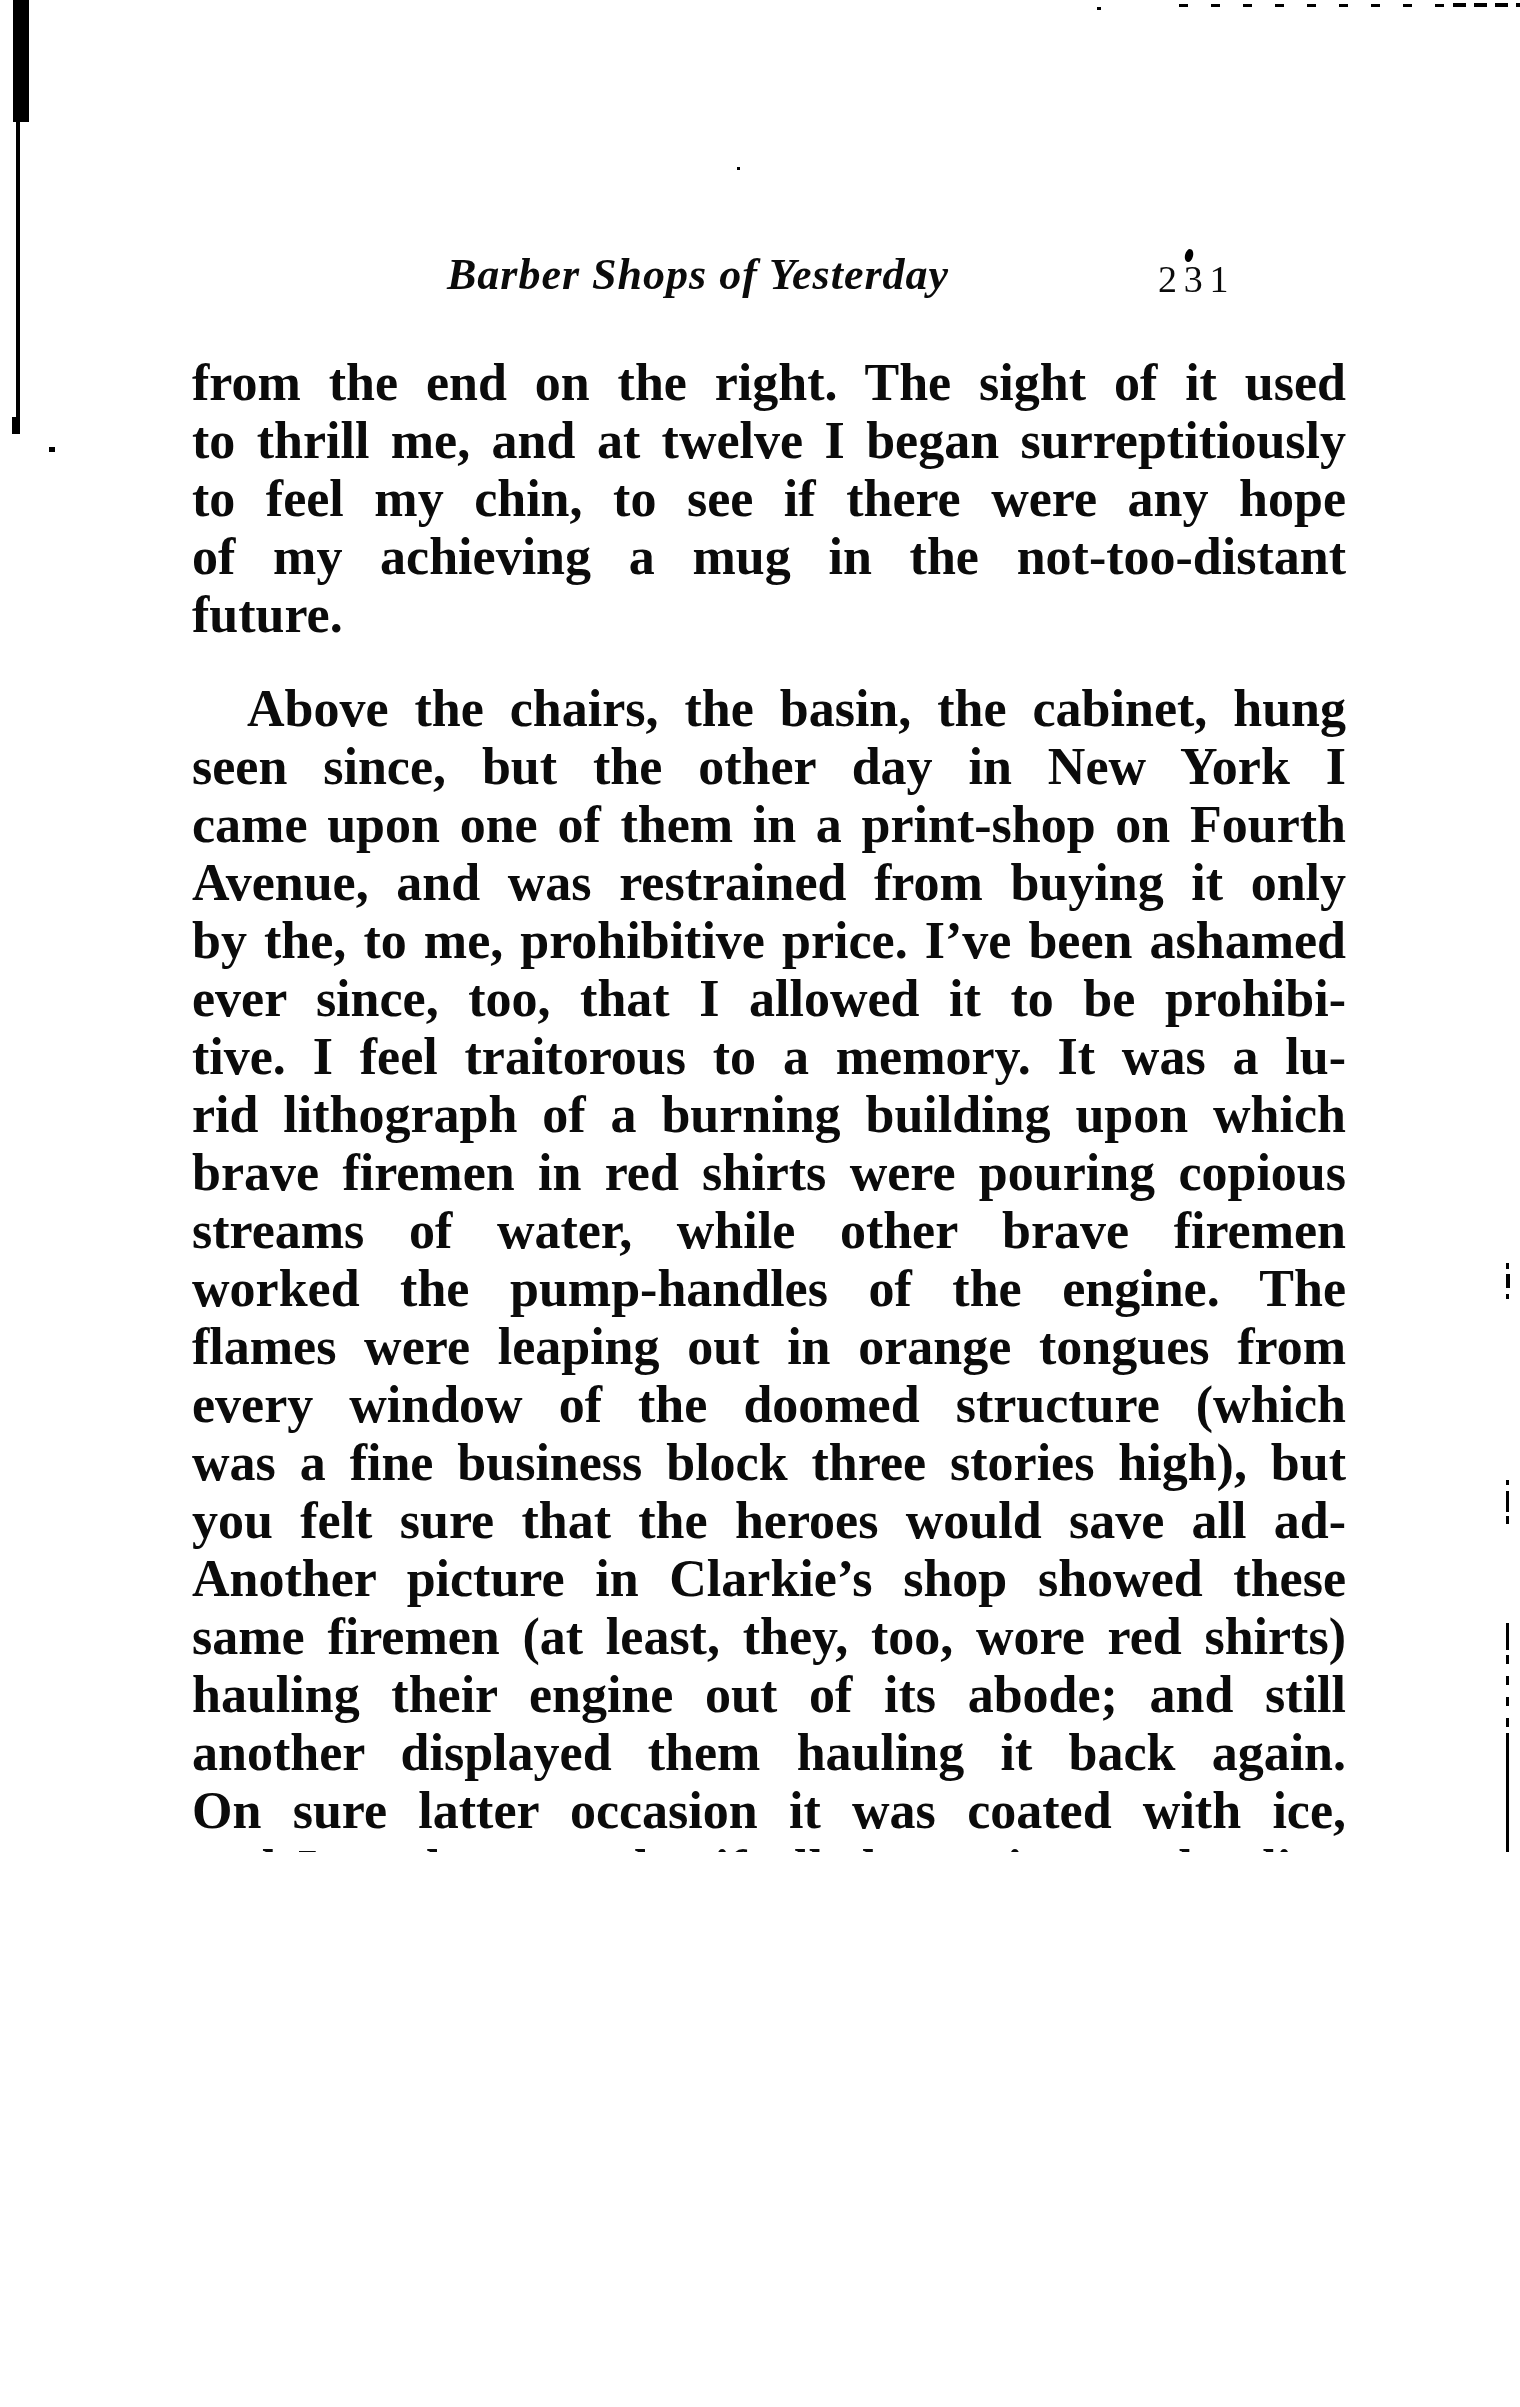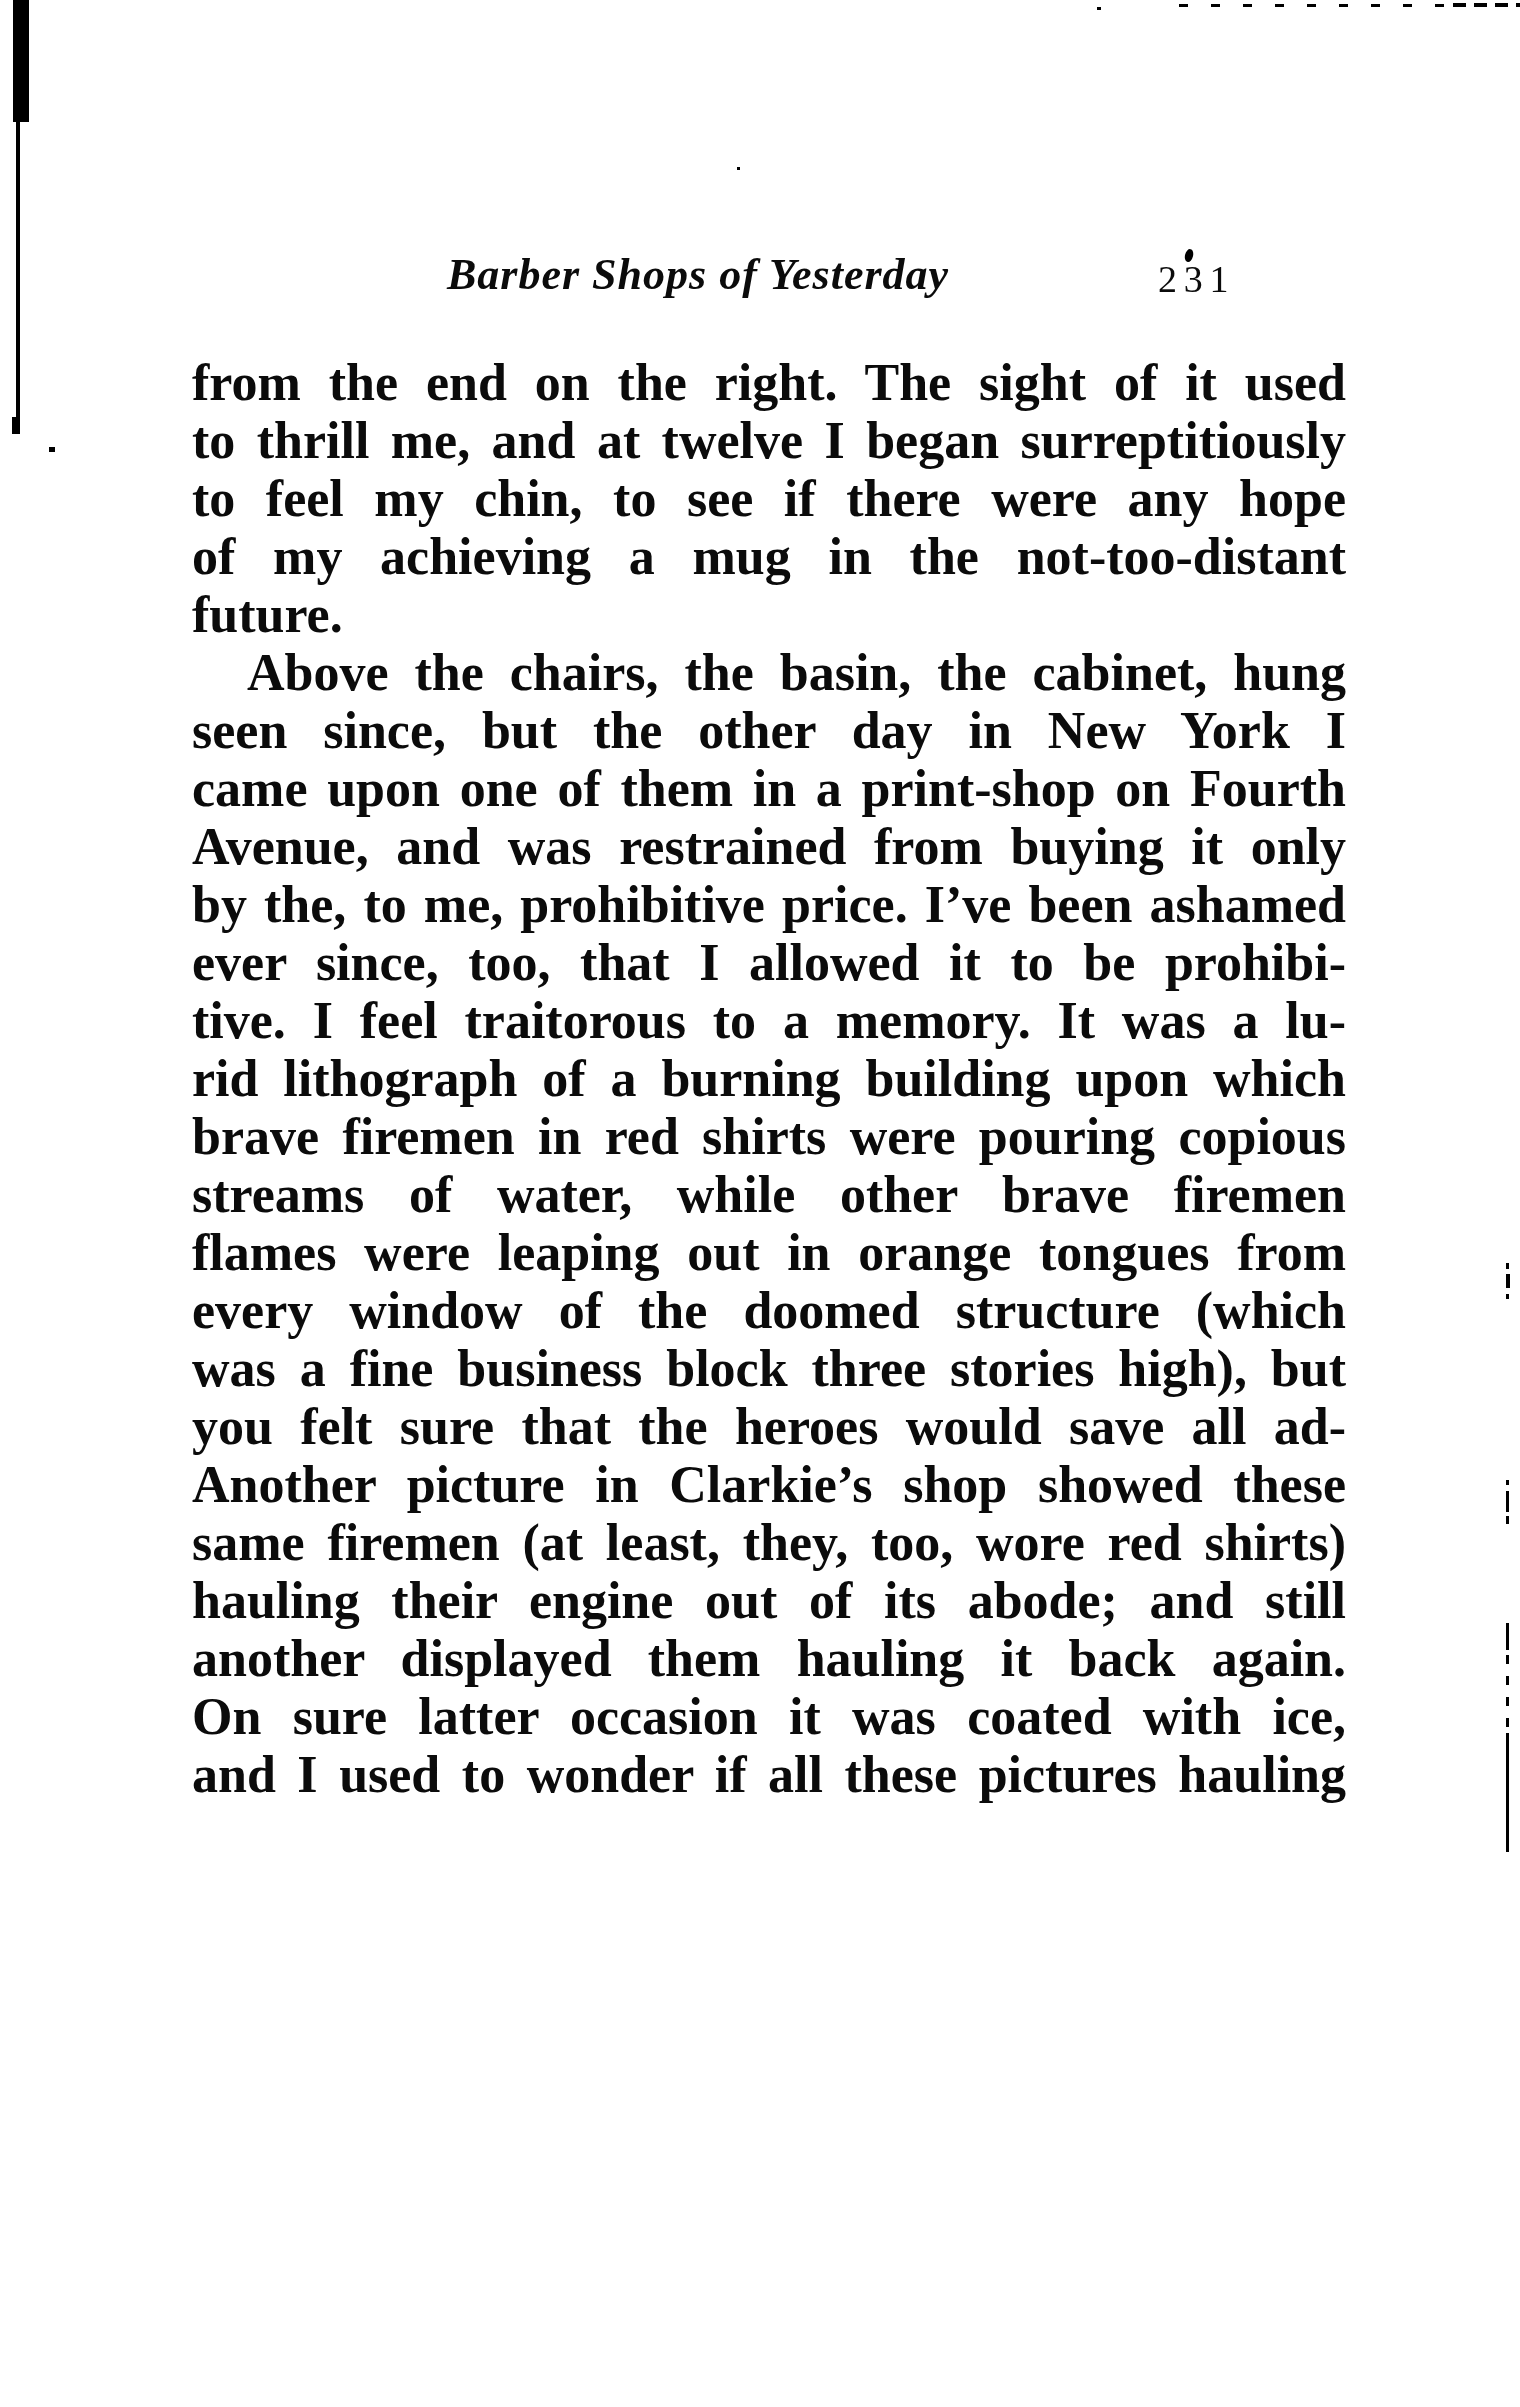--- a/index.html
+++ b/index.html
@@ -51,20 +51,21 @@
   .text-line {
     text-align: justify;
     text-align-last: justify;
     white-space: normal;
   }
   .text-line.short-last {
     text-align-last: left;
   }
   .text-line.indent {
     text-indent: 55px;
+    margin-top: 36px;
   }
 
   
   .art { position: absolute; background: #000; }
 
   .art.tl-blotch   { left: 13.3px;  top: 0;      width: 16px; height: 122px; }
   .art.tl-line     { left: 16px;  top: 0;      width: 3.8px;  height: 434px; }
   .art.tl-nub      { left: 12.4px;  top: 417px;  width: 7.6px;  height: 17px;  }
   .art.tl-dot      { left: 49px;  top: 447px;  width: 5.7px;  height: 4.8px;   }
   .art.hdr-speck   { left: 737px; top: 167px;  width: 2.9px;  height: 2.9px;   }
@@ -115,20 +116,21 @@
       <div class="text-line indent">Above the chairs, the basin, the cabinet, hung</div>
       <div class="text-line">seen since, but the other day in New York I</div>
       <div class="text-line">came upon one of them in a print-shop on Fourth</div>
       <div class="text-line">Avenue, and was restrained from buying it only</div>
       <div class="text-line">by the, to me, prohibitive price. I’ve been ashamed</div>
       <div class="text-line">ever since, too, that I allowed it to be prohibi-</div>
       <div class="text-line">tive. I feel traitorous to a memory. It was a lu-</div>
       <div class="text-line">rid lithograph of a burning building upon which</div>
       <div class="text-line">brave firemen in red shirts were pouring copious</div>
       <div class="text-line">streams of water, while other brave firemen</div>
+      <div class="text-line">worked the pump-handles of the engine. The</div>
       <div class="text-line">flames were leaping out in orange tongues from</div>
       <div class="text-line">every window of the doomed structure (which</div>
       <div class="text-line">was a fine business block three stories high), but</div>
       <div class="text-line">you felt sure that the heroes would save all ad-</div>
       <div class="text-line">Another picture in Clarkie’s shop showed these</div>
       <div class="text-line">same firemen (at least, they, too, wore red shirts)</div>
       <div class="text-line">hauling their engine out of its abode; and still</div>
       <div class="text-line">another displayed them hauling it back again.</div>
       <div class="text-line">On sure latter occasion it was coated with ice,</div>
       <div class="text-line">and I used to wonder if all these pictures hauling</div>

